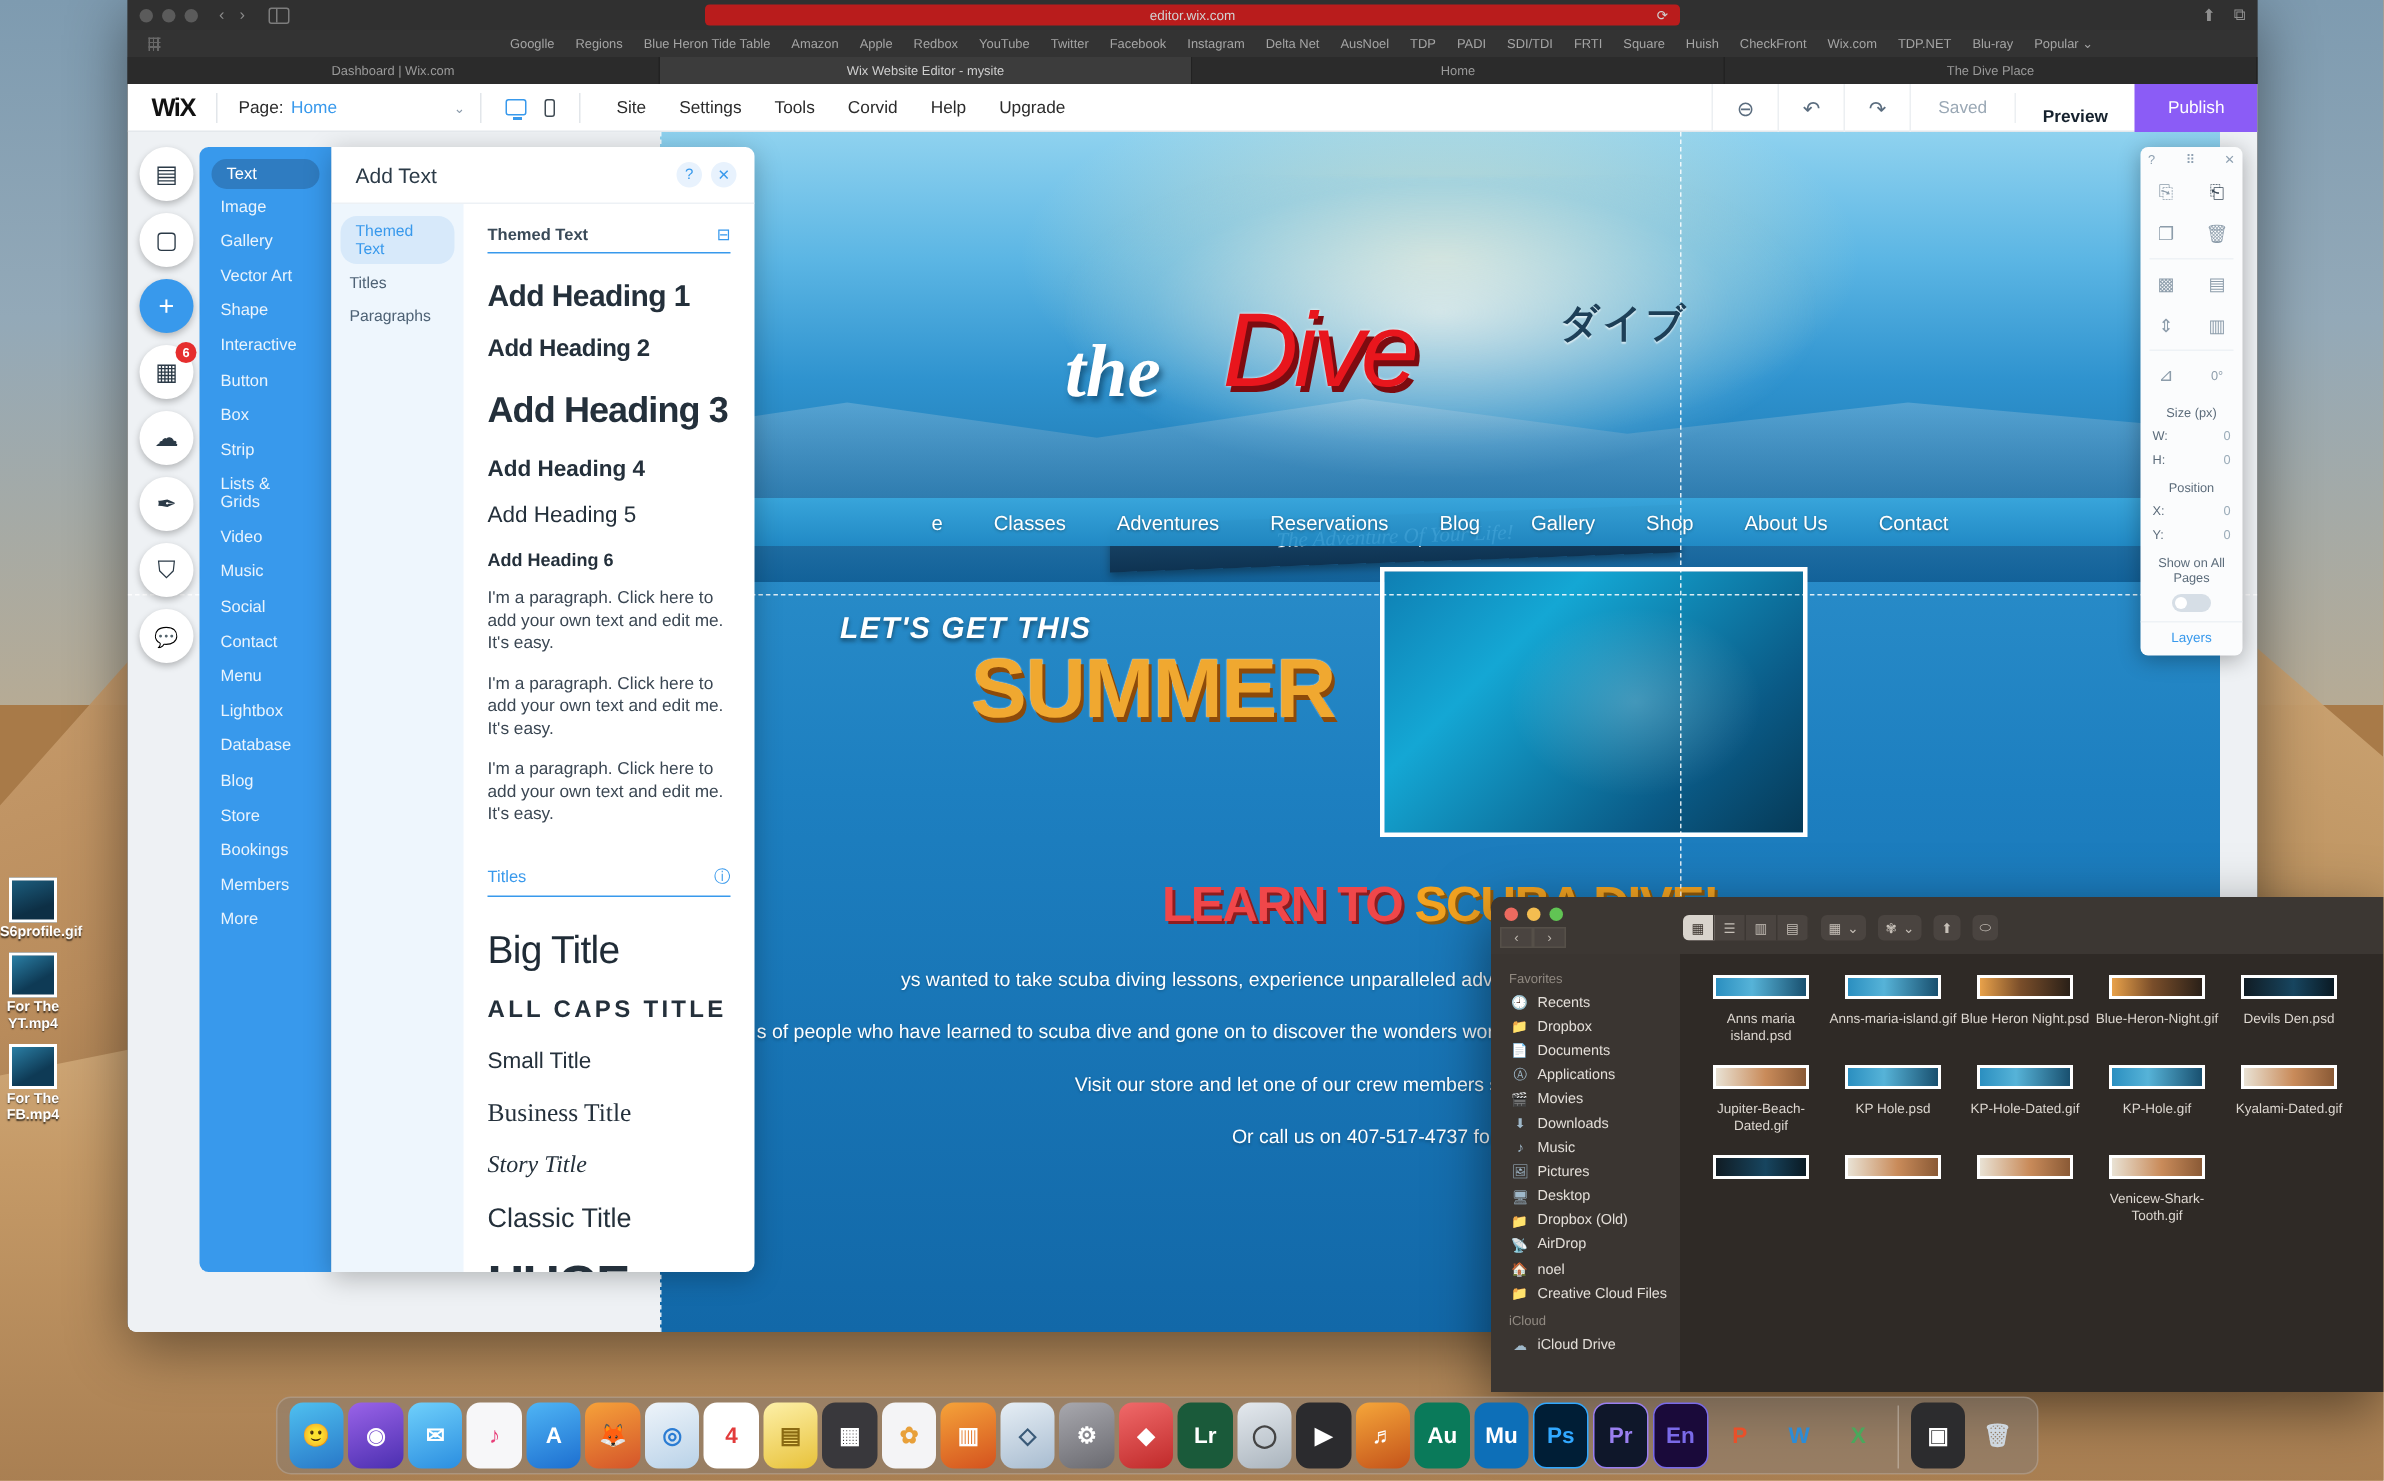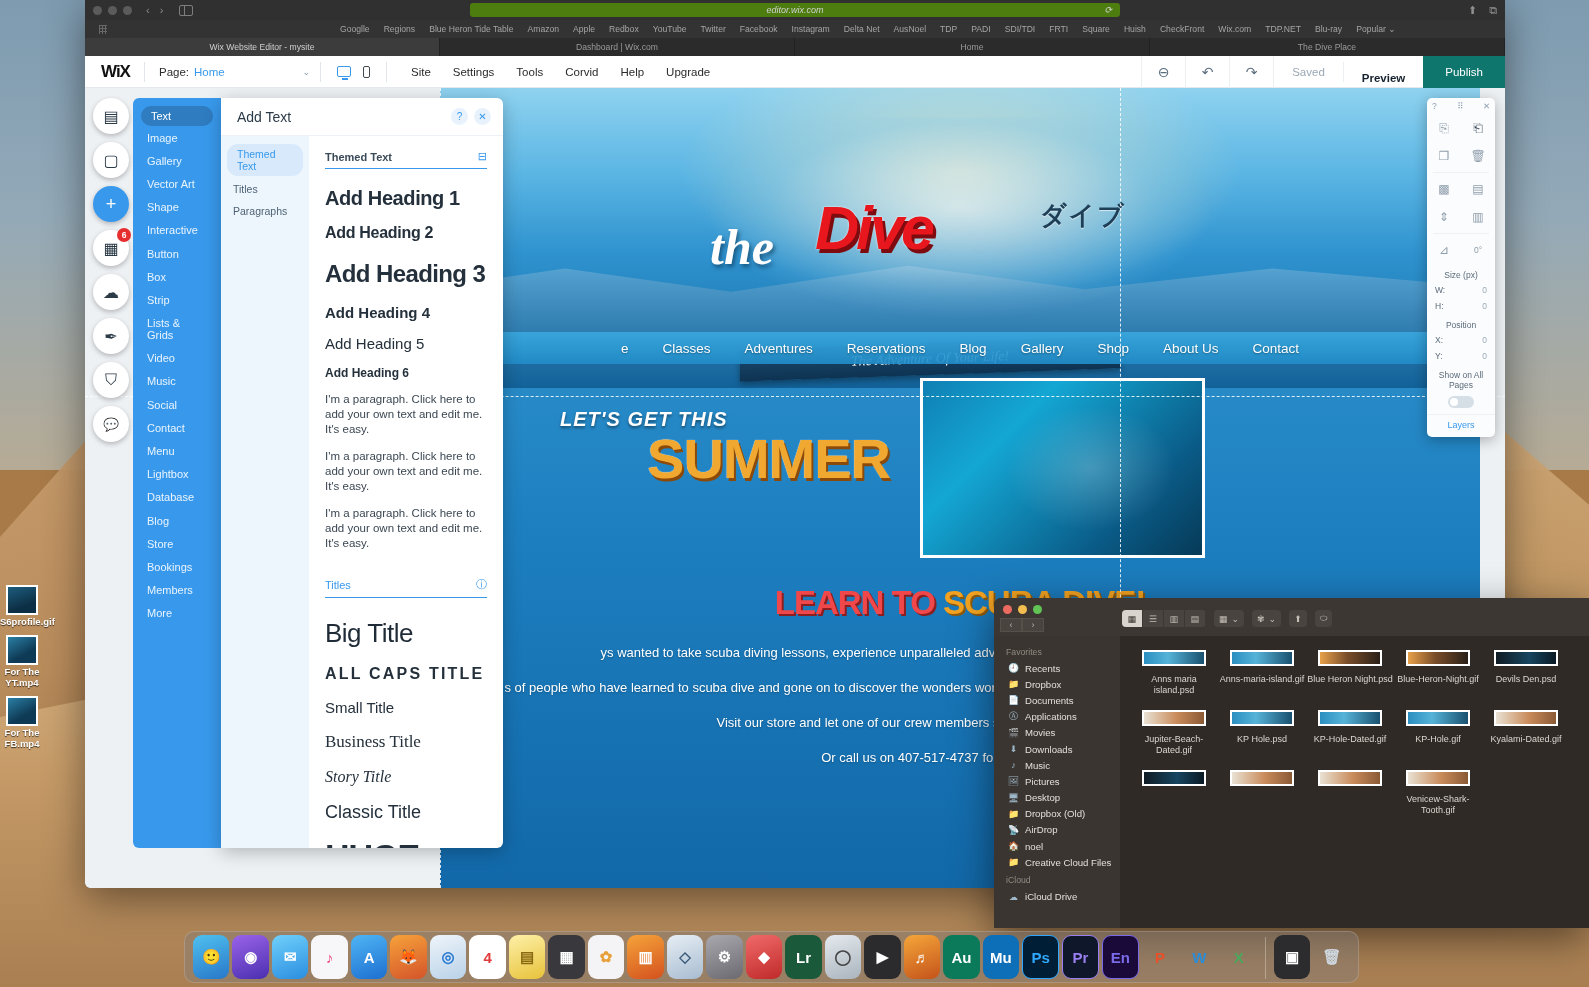--- a/index.html
+++ b/index.html
@@ -61,22 +61,22 @@
   .traffic{ display:flex; gap:6px; align-items:center; }
   .tl{ width:9px;height:9px;border-radius:50%; background:#5b5b5b; }
   .nav-btns{ display:flex; gap:10px; margin-left:14px; color:#8c8c8c; font-size:11px; }
   .sidebar-toggle{
     width:14px;height:11px;border:1px solid #7d7d7d;border-radius:2px;margin-left:16px;
     position:relative;
   }
   .sidebar-toggle:after{content:'';position:absolute;left:4px;top:0;bottom:0;width:1px;background:#7d7d7d;}
   .urlbar{
     position:absolute; left:50%; transform:translateX(-50%);
-    width:650px; height:14px; background:#4d7c0f; border-radius:3px;
-    display:flex; align-items:center; justify-content:center;font-style:italic;
+    width:650px; height:14px; background:#b91c1c; border-radius:3px;
+    display:flex; align-items:center; justify-content:center;
   }
   .urlbar span{ font-size:9px; color:#d2d2d2; }
   .reload{ position:absolute; right:8px; color:#9a9a9a; font-size:9px; }
   .tb-right{ position:absolute; right:8px; display:flex; gap:12px; color:#8f8f8f; font-size:11px;}
   .bookmarks{
     height:18px; background:#333; display:flex; align-items:center;
     padding-left:14px; gap:0px;
   }
   .bm-grip{ width:8px;height:9px; margin-right:10px; opacity:.45;
     background-image:repeating-linear-gradient(to right,#aaa 0 1px,transparent 1px 3px),
@@ -108,21 +108,21 @@
   .dev-ic.selected{ border-color:#3899ec; }
   .dev-ic.mobile{ width:7px;height:12px;border:1.4px solid #3f4a53;border-radius:2px;}
   .dev-ic.mobile:after{display:none;}
   .wix-menu{ display:flex; gap:22px; padding-left:24px; }
   .wix-menu a{ font-size:11.5px; color:#2b2b2b; text-decoration:none; }
   .wix-right{ margin-left:auto; display:flex; align-items:center; height:100%; }
   .wr-ic{ width:44px; text-align:center; color:#5b6d7f; font-size:14px; border-left:1px solid #eceff2;
           line-height:32px; height:32px;}
   .wr-saved{ font-size:11.5px; color:#9aa8b5; padding:0 18px; border-left:1px solid #eceff2; line-height:32px;height:32px;}
   .wr-prev{ font-size:11.5px; color:#16222e; font-weight:bold; padding:0 18px; border-left:1px solid #eceff2;line-height:32px;height:20px;}
-  .wr-pub{ font-size:11.5px; color:#fff; background:#0f766e; padding:0 22px; line-height:32px;height:32px;}
+  .wr-pub{ font-size:11.5px; color:#fff; background:#8b5cf6; padding:0 22px; line-height:32px;height:32px;}
 
   
   .stage{ position:absolute; left:0; top:32px; right:0; bottom:0; overflow:hidden; background:#eef1f4;}
   .site-canvas{
     position:absolute; left:355px; top:0; width:1040px; bottom:0;
     background:linear-gradient(to bottom,#56b3e0 0%,#2f93cd 25%,#1d7fc0 55%,#1268a8 100%);
     overflow:hidden;
   }
   .hero{
     position:absolute; left:0; top:0; width:1040px; height:300px;
@@ -139,21 +139,21 @@
     position:absolute; left:270px; top:30px; width:500px; height:200px;
     background:radial-gradient(ellipse at 50% 45%, rgba(255,255,255,.55), rgba(140,205,235,.25) 55%, transparent 72%);
     filter:blur(1px);
   }
   .logo-the{
     position:absolute; left:270px; top:130px; font-size:50px; font-style:italic;
     font-weight:bold; color:#fff; text-shadow:2px 3px 4px rgba(0,40,70,.55);
     font-family:"Liberation Serif", serif;
   }
   .logo-dive{
-    position:absolute; left:375px; top:105px; font-size:61px; font-weight:bold;
+    position:absolute; left:375px; top:105px; font-size:70px; font-weight:normal;
     font-style:italic; color:#e8161d; letter-spacing:-3px;
     text-shadow:3px 4px 0 #7d0b10, 0 0 2px #fff;
   }
   .logo-kanji{
     position:absolute; left:600px; top:110px; font-size:26px; color:#1d3f57; font-weight:bold;
     letter-spacing:2px; text-shadow:0 1px 1px rgba(255,255,255,.6);
   }
   .logo-ribbon{
     position:absolute; left:300px; top:255px; width:380px; height:32px;
     background:linear-gradient(to bottom,#1c4a6e,#0e3352);
@@ -387,22 +387,22 @@
     <span class="bm">Square</span>
     <span class="bm">Huish</span>
     <span class="bm">CheckFront</span>
     <span class="bm">Wix.com</span>
     <span class="bm">TDP.NET</span>
     <span class="bm">Blu-ray</span>
     <span class="bm">Popular ⌄</span>
   </div>
 
   <div class="tabs">
+    <div class="tab">Dashboard | Wix.com</div>
     <div class="tab active">Wix Website Editor - mysite</div>
-    <div class="tab">Dashboard | Wix.com</div>
     <div class="tab">Home</div>
     <div class="tab">The Dive Place</div>
   </div>
 
   <div class="br-content">
 
     <div class="wix-top">
       <div class="wix-logo">WiX</div>
       <div class="divider-v"></div>
       <div class="page-sel">

